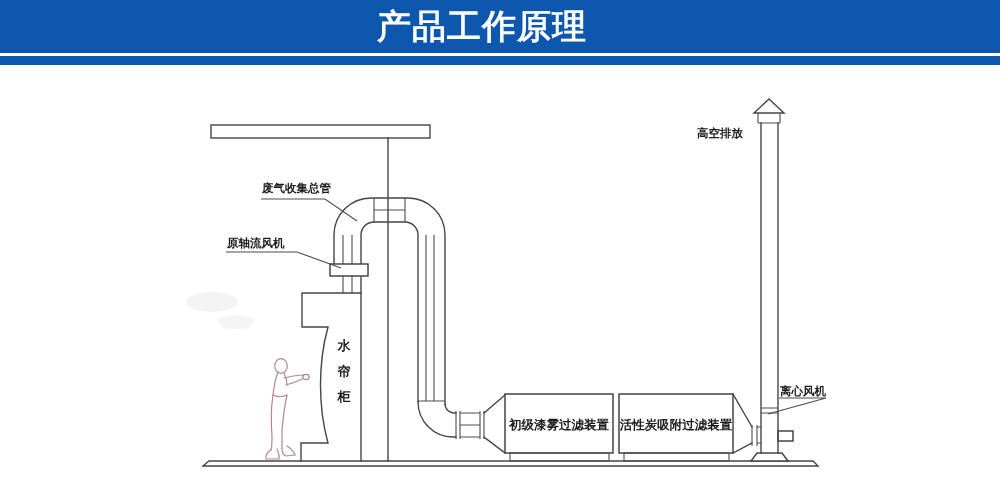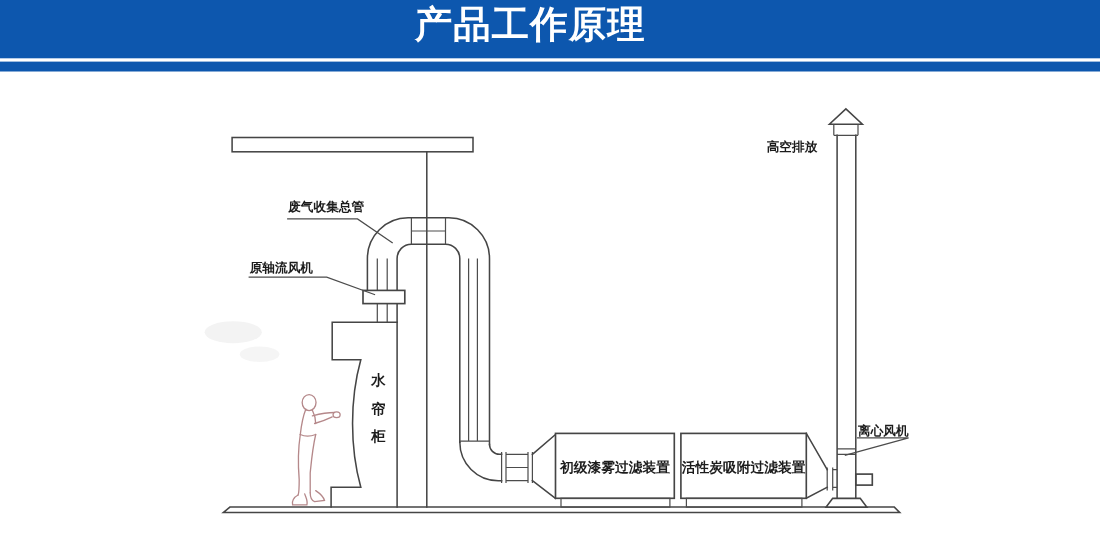--- a/index.html
+++ b/index.html
@@ -4,21 +4,20 @@
 <style>
   html, body { margin: 0; padding: 0; background: #ffffff; }
   body {
     width: 1000px; height: 500px;
     font-family: "Liberation Sans", sans-serif;
     position: relative; overflow: hidden;
   }
   .banner {
     position: absolute; left: 0; top: 0; width: 1000px; height: 53px;
     background: #0d57ae;
-    font-family: Liberation Mono, monospace;
   }
   .banner h1 {
     margin: 0; height: 53px; line-height: 52px;
     text-align: center; color: #ffffff;
     font-size: 34px; font-weight: bold; letter-spacing: 1px;
     transform: translateX(-18px);
   }
   .banner-stripe {
     position: absolute; left: 0; top: 56px; width: 1000px; height: 9px;
     background: #0d57ae;

